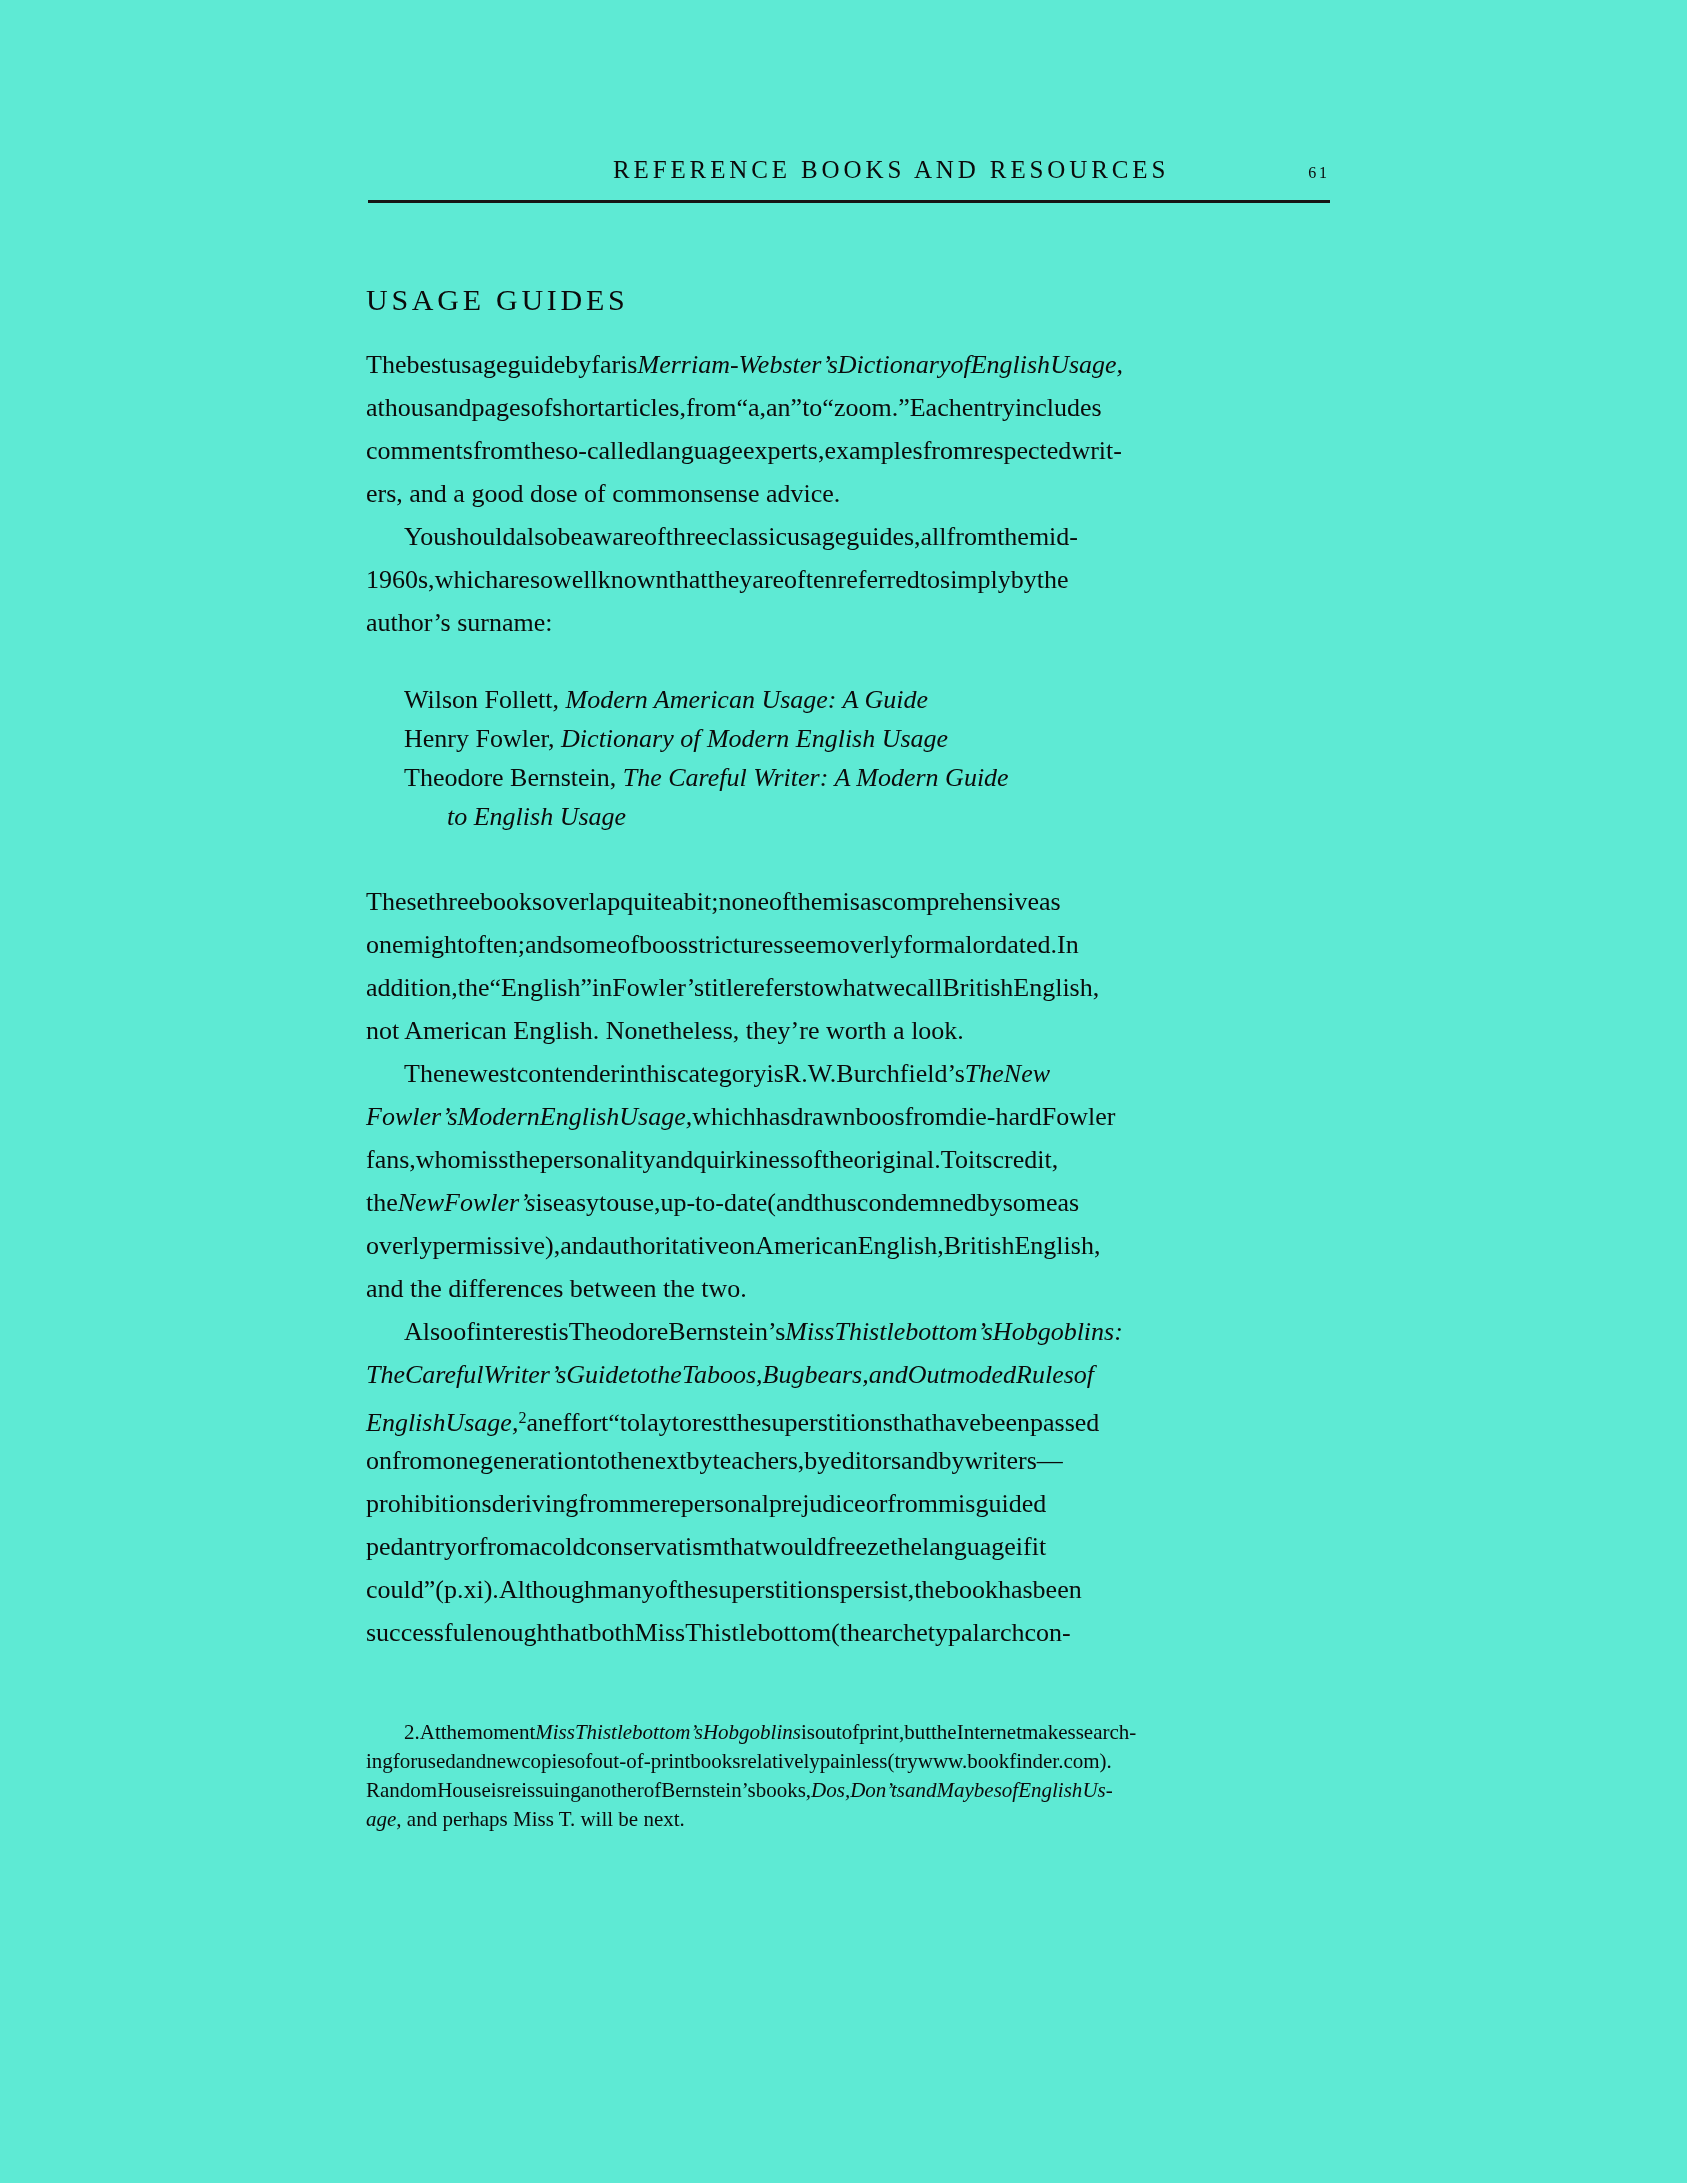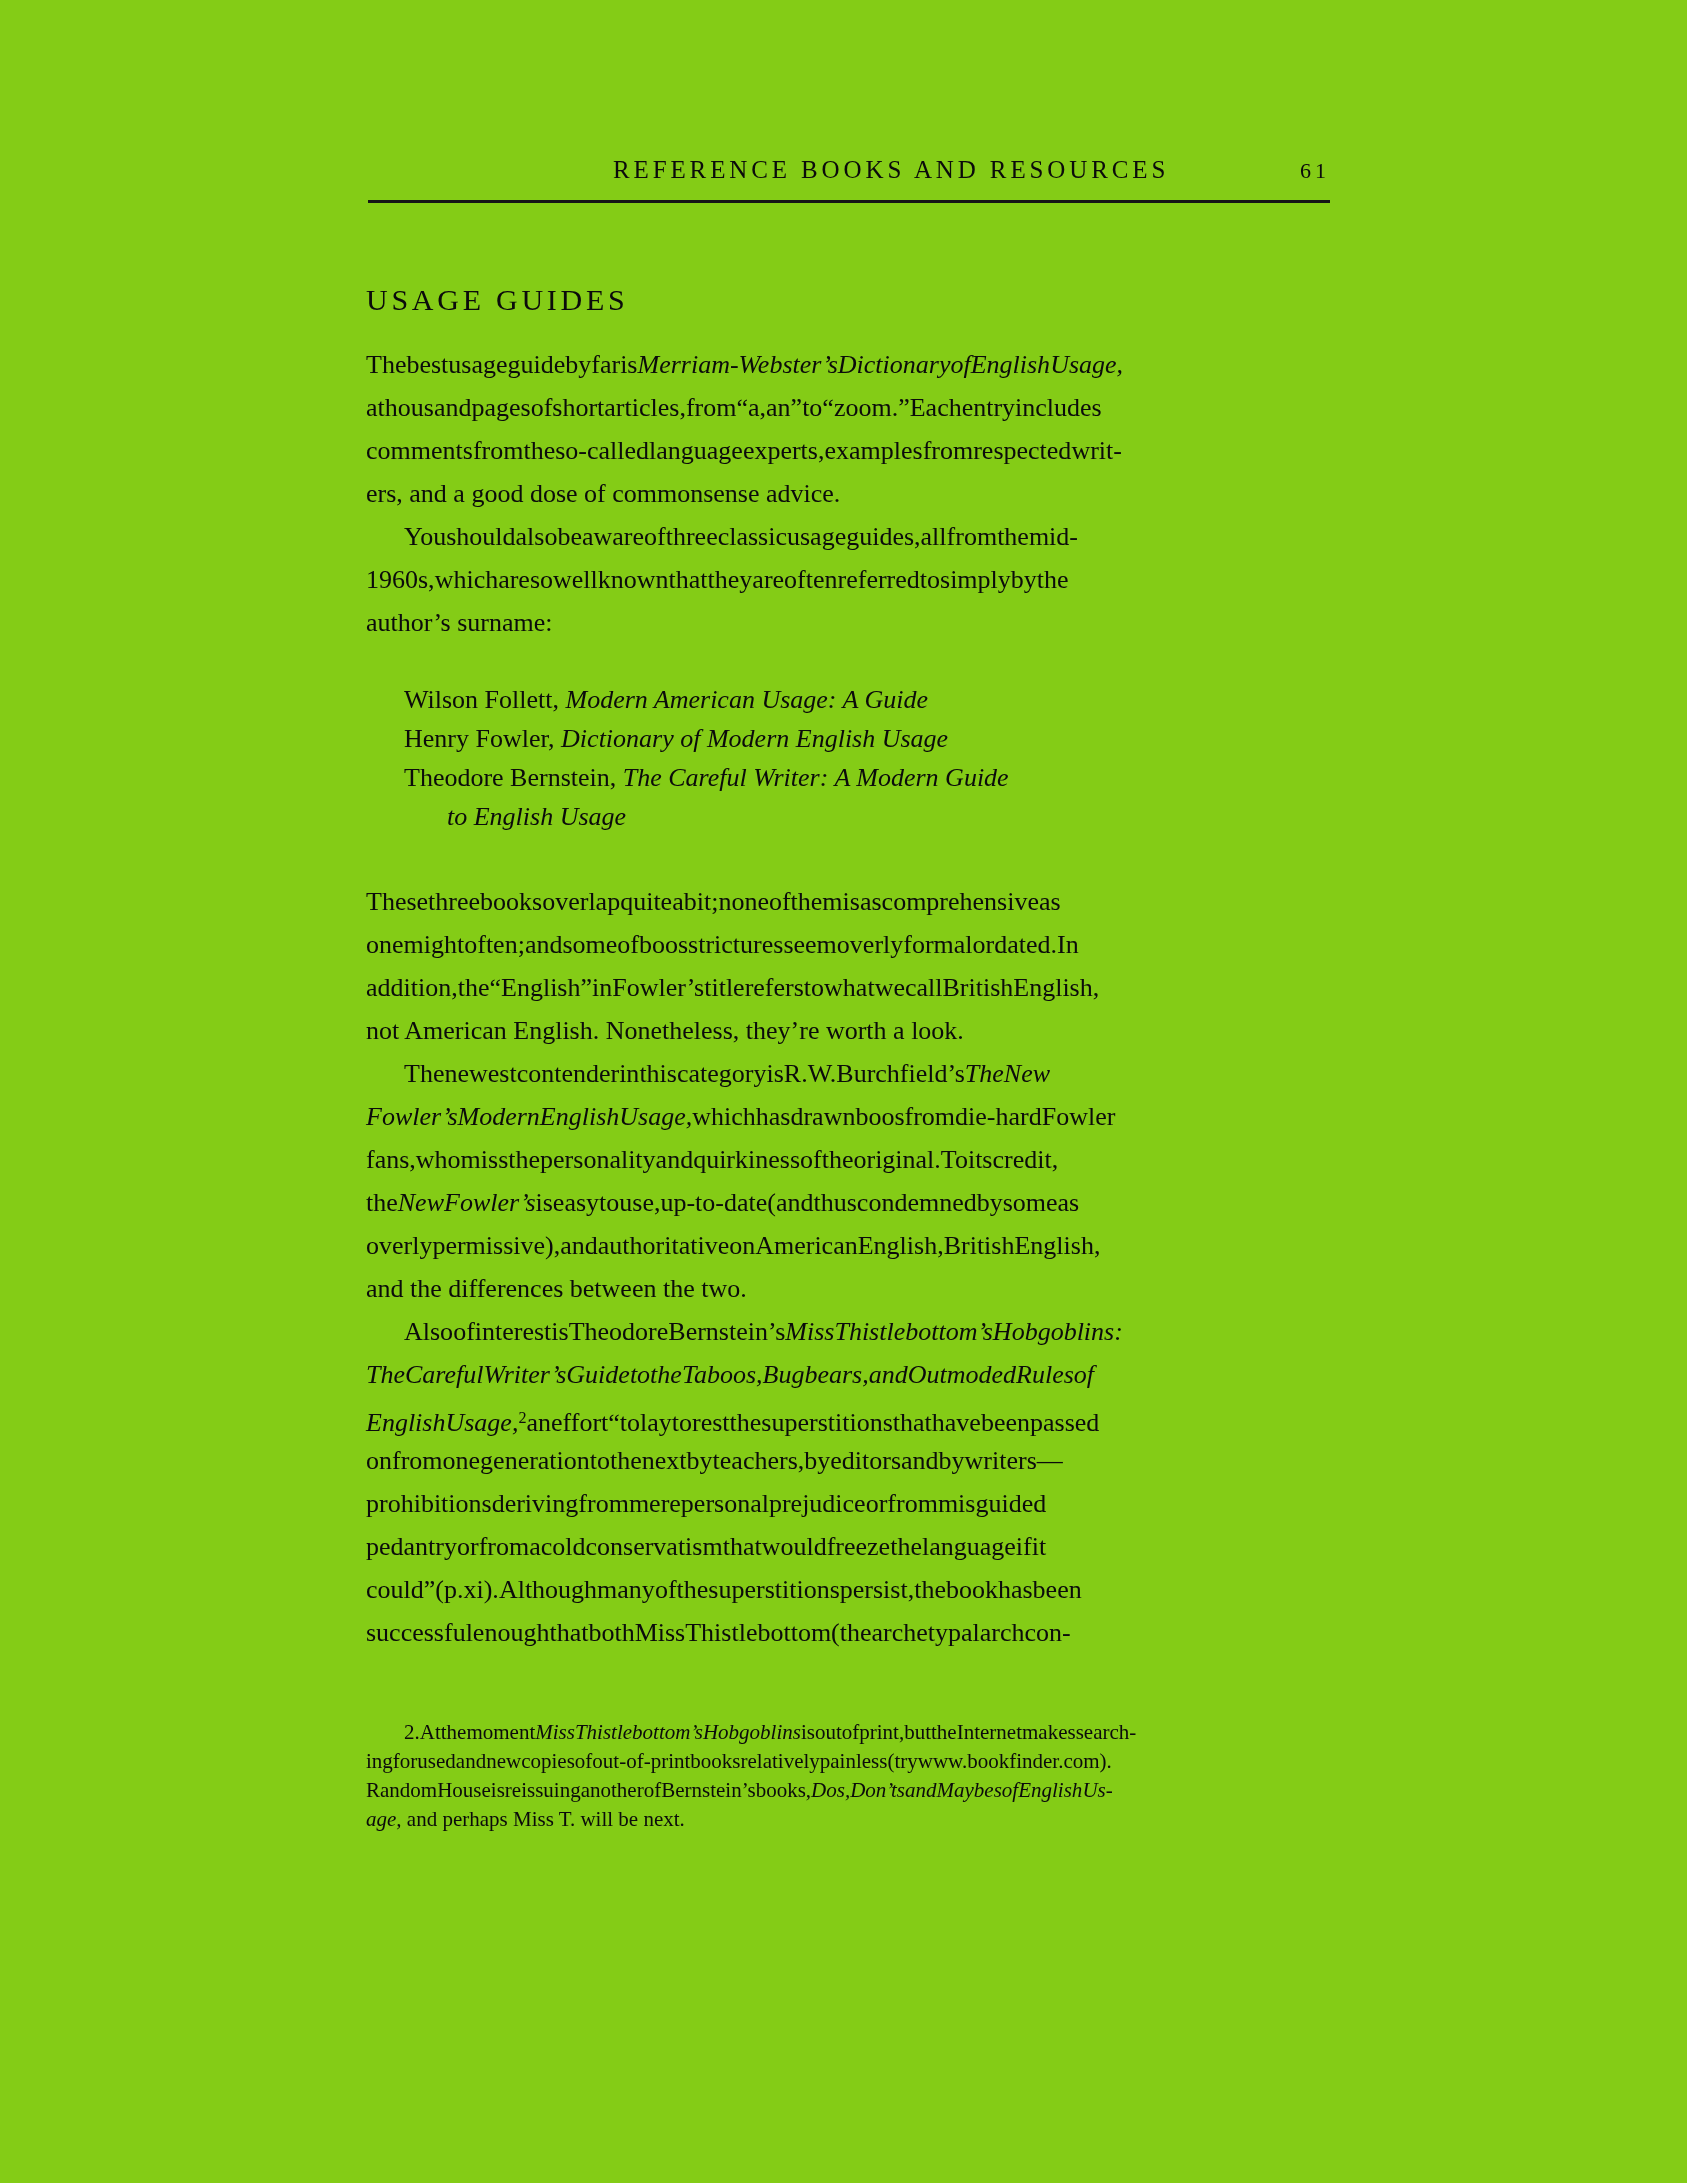--- a/index.html
+++ b/index.html
@@ -1,29 +1,29 @@
 <!DOCTYPE html>
 <html style="font-size:10.6px"><head>
 <meta charset="utf-8">
 <style>
   html,body{margin:0;padding:0;background:#ffffff;}
   .page{
     position:relative;
     width:1687px;height:2183px;
-    background:#84cc16;
+    background:#5eead4;
     font-family:"Liberation Serif","DejaVu Serif",serif;
     color:#0b0b0b;
     overflow:hidden;
   }
   .hdr{
     position:absolute;left:366px;top:156px;width:964px;
     display:flex;align-items:baseline;
   }
   .hdr .title{margin-left:247px;font-size:25px;letter-spacing:0.155em;white-space:pre;}
-  .hdr .num{margin-left:auto;font-size:22px;letter-spacing:0.18em;}
+  .hdr .num{margin-left:auto;font-size:16px;letter-spacing:0.18em;}
   .rule{position:absolute;left:368px;top:200px;width:962px;height:3.3px;background:#161616;}
   .sechead{position:absolute;left:366px;top:283px;font-size:30px;letter-spacing:0.125em;white-space:pre;}
   .block{position:absolute;left:366px;width:964px;font-size:26px;}
   .bA{top:343px;}
   .bA .line{height:43px;line-height:43px;}
   .list{top:680px;}
   .list .line{height:39px;line-height:39px;}
   .bB{top:880px;}
   .bB .line{height:43px;line-height:43px;}
   .foot{top:1718px;font-size:21px;}

